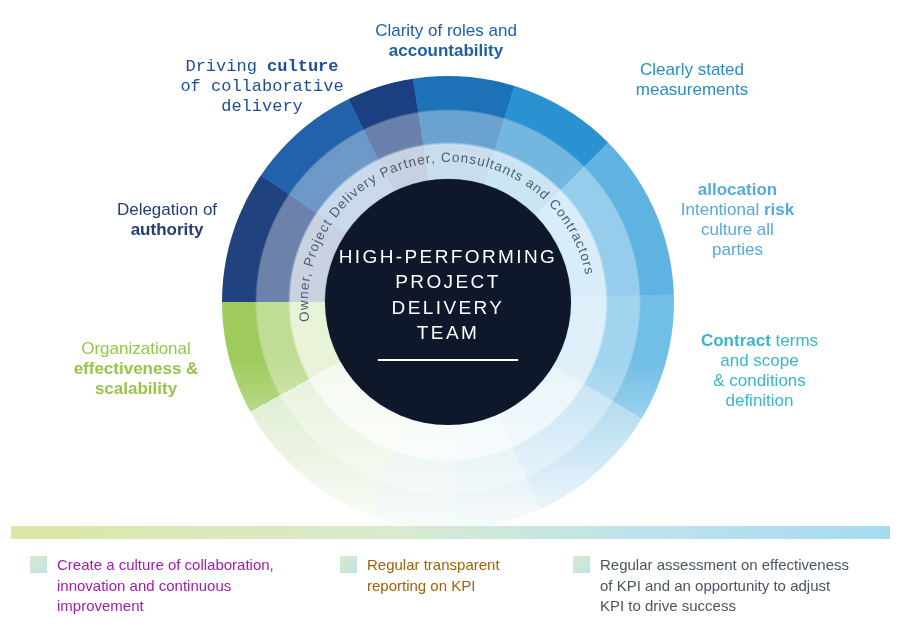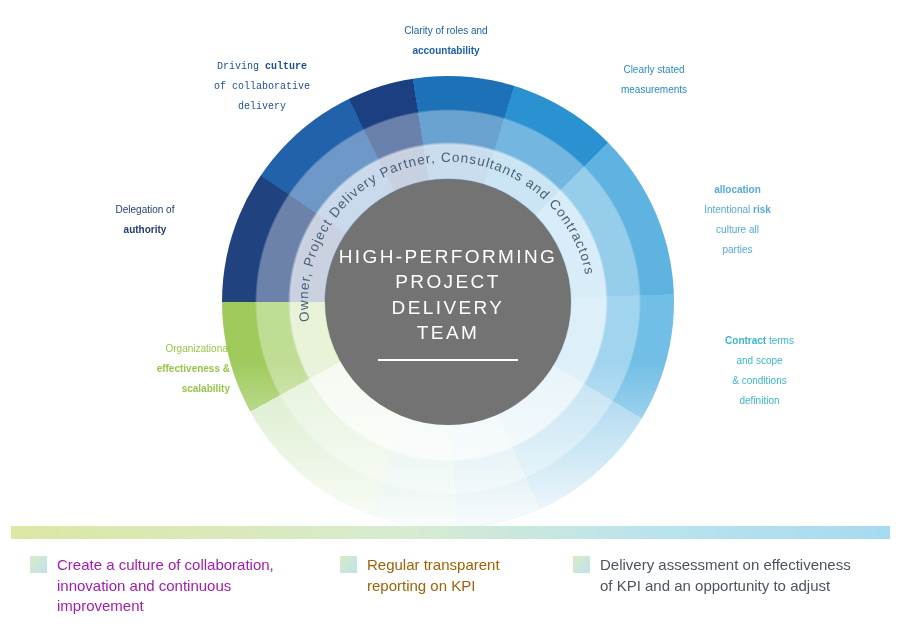--- a/index.html
+++ b/index.html
@@ -22,30 +22,30 @@
   .ring-svg{position:absolute;inset:0;}
   .ring-svg text{font-family:"Liberation Sans",sans-serif;font-size:13.5px;letter-spacing:1.1px;}
   .center-circle{
     position:absolute;left:103px;top:103px;width:246px;height:246px;border-radius:50%;
     display:flex;flex-direction:column;align-items:center;justify-content:center;
     color:#ffffff;text-align:center;
   }
   .center-circle .ct{font-size:19px;line-height:25.5px;letter-spacing:2.4px;font-weight:400;white-space:nowrap;}
   .center-underline{width:140px;height:2px;background:#ffffff;margin-top:13px;}
   
-  .label{position:absolute;text-align:center;font-size:10px;line-height:20px;}
+  .label{position:absolute;text-align:center;font-size:17px;line-height:20px;}
   .label .line{white-space:nowrap;}
   .label b{font-weight:700;}
   .lbl-clarity{left:330px;top:21px;width:232px;}
-  .lbl-objectives{left:569px;top:60px;width:170px;}
+  .lbl-objectives{left:607px;top:60px;width:170px;}
   .lbl-risk{left:675px;top:180px;width:125px;}
   .lbl-contract{left:697px;top:331px;width:125px;}
   .lbl-driving{left:178px;top:57px;width:168px;font-family:Liberation Mono, monospace;}
-  .lbl-delegation{left:65px;top:200px;width:160px;}
-  .lbl-org{left:68px;top:339px;width:162px;text-align:right;}
+  .lbl-delegation{left:87px;top:200px;width:160px;}
+  .lbl-org{left:55px;top:339px;width:162px;}
   
   .baseline-bar{position:absolute;left:11px;top:526px;width:879px;height:13px;}
   
   .legend-item{position:absolute;display:flex;align-items:flex-start;}
   .legend-item .swatch{width:17px;height:17px;margin-top:1px;flex:0 0 auto;}
   .legend-item .legend-text{margin-left:10px;font-size:15px;line-height:20.5px;}
   .legend-item .legend-text div{white-space:nowrap;}
   .li-1{left:30px;top:555px;}
   .li-2{left:340px;top:555px;}
   .li-3{left:573px;top:555px;}
@@ -61,21 +61,21 @@
     <div class="band-text"></div>
     <div class="fade-bottom"></div>
     <svg class="ring-svg" width="452" height="452" viewBox="0 0 452 452">
       <defs>
         <path id="ringPath" d="M 87.4 245.5 A 140 140 0 1 1 361.2 262.2" fill="none"></path>
       </defs>
       <text style="fill: rgb(74, 96, 119);">
         <textPath href="#ringPath" startOffset="0">Owner, Project Delivery Partner, Consultants and Contractors</textPath>
       </text>
     </svg>
-    <div class="center-circle" style="background: #737373;">
+    <div class="center-circle" style="background: #0f172a;">
       <span class="ct">HIGH-PERFORMING</span>
       <span class="ct">PROJECT</span>
       <span class="ct">DELIVERY</span>
       <span class="ct">TEAM</span>
       <div class="center-underline"></div>
     </div>
   </div>
 
   <div class="label lbl-clarity" style="color: rgb(28, 95, 168);">
     <div class="line"><span>Clarity of roles and</span></div>
@@ -133,18 +133,19 @@
     <span class="swatch" style="background: linear-gradient(135deg, rgb(217, 235, 197), rgb(191, 226, 235));"></span>
     <div class="legend-text" style="color: #a16207;">
       <div>Regular transparent</div>
       <div>reporting on KPI</div>
     </div>
   </div>
 
   <div class="legend-item li-3">
     <span class="swatch" style="background: linear-gradient(135deg, rgb(217, 235, 197), rgb(191, 226, 235));"></span>
     <div class="legend-text" style="color: rgb(76, 85, 95);">
-      <div>Delivery assessment on effectiveness</div>
+      <div>Regular assessment on effectiveness</div>
       <div>of KPI and an opportunity to adjust</div>
+      <div>KPI to drive success</div>
     </div>
   </div>
 
 </div>
 
 </body></html>

